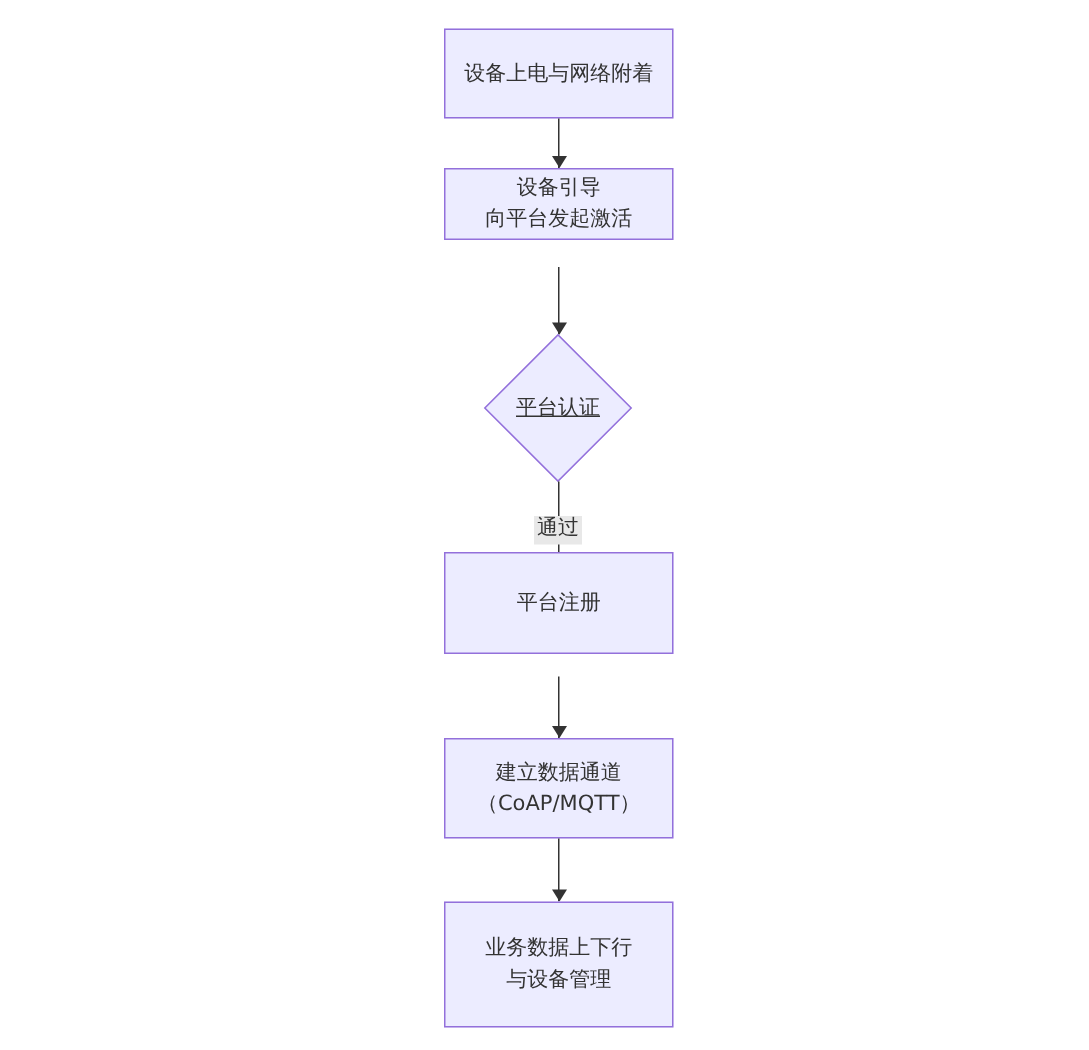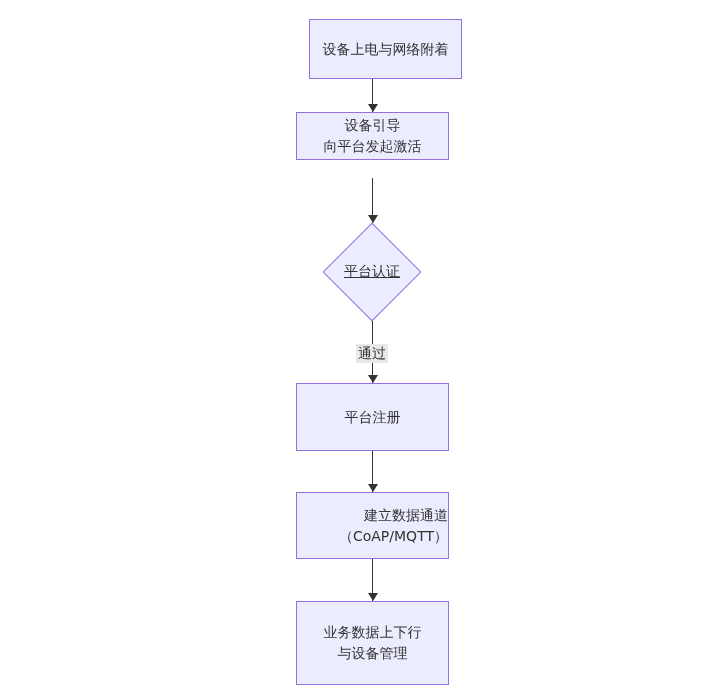--- a/index.html
+++ b/index.html
@@ -64,55 +64,56 @@
   
   .edge-label {
     position: absolute;
     top: 344px; left: 372px;
     transform: translateX(-50%);
     background: #e8e8e8;
     color: #333333;
     font-size: 14px; line-height: 19px;
     padding: 0 2px;
     white-space: nowrap;
+    font-family: Liberation Mono, monospace;
   }
 </style>
 </head>
 <body>
 
 <div class="canvas">
 
-  <div class="node" style="top:19px;height:60px;margin-left:13px;">
+  <div class="node" style="top:19px;height:60px;">
     <span>设备上电与网络附着</span>
   </div>
 
   <div class="arrow" style="top:79px;height:33px;"></div>
 
   <div class="node" style="top:112px;height:48px;">
     <span>设备引导</span>
     <span>向平台发起激活</span>
   </div>
 
   <div class="arrow" style="top:178px;height:45px;"></div>
 
   <div class="diamond-wrap">
     <div class="diamond-shape"></div>
     <div class="diamond-label">平台认证</div>
   </div>
 
   <div class="arrow" style="top:321px;height:62px;"></div>
   <div class="edge-label">通过</div>
 
-  <div class="node" style="top:383px;height:68px;text-align:right;">
+  <div class="node" style="top:368px;height:68px;text-align:right;">
     <span>平台注册</span>
   </div>
 
   <div class="arrow" style="top:451px;height:41px;"></div>
 
-  <div class="node" style="top:492px;height:67px;align-items:flex-end;">
+  <div class="node" style="top:492px;height:67px;">
     <span>建立数据通道</span>
     <span>（CoAP/MQTT）</span>
   </div>
 
   <div class="arrow" style="top:559px;height:42px;"></div>
 
   <div class="node" style="top:601px;height:84px;">
     <span>业务数据上下行</span>
     <span>与设备管理</span>
   </div>

